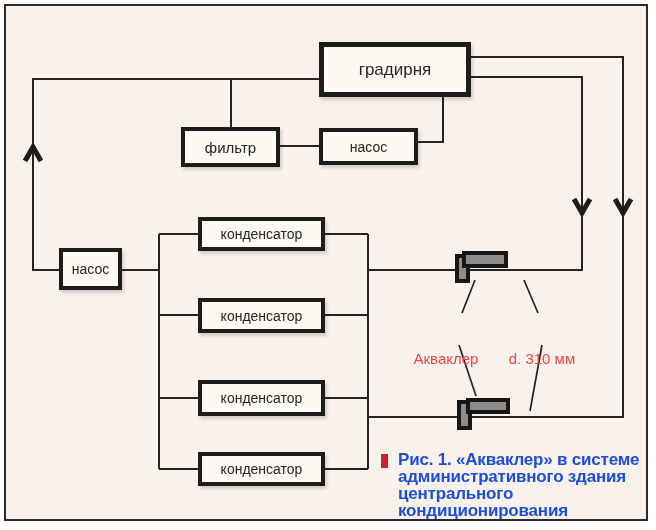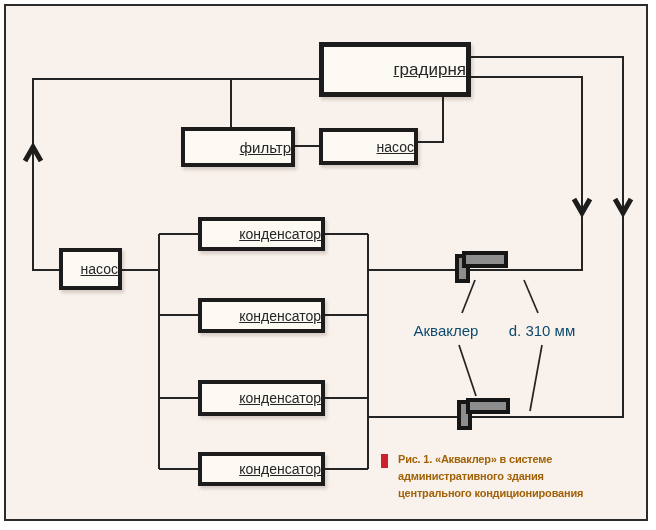--- a/index.html
+++ b/index.html
@@ -16,48 +16,48 @@
     border:2px solid #2b2b2b;
     background:#f9f2ec;
     box-sizing:border-box;
   }
   svg#wires{position:absolute;left:0;top:0;width:656px;height:530px;}
   .node{
     position:absolute;
     box-sizing:border-box;
     background:#fdfaf4;
     border:4px solid #1c1c1c;
-    display:flex;align-items:center;justify-content:flex-end;
+    display:flex;align-items:center;justify-content:center;
     color:#262626;
     box-shadow:2px 3px 3px rgba(60,40,30,0.18);
-    text-decoration:underline;
   }
   .node span{white-space:nowrap;}
   .anno{
     position:absolute;
-    color:#0c4a6e;
+    color:#ef4444;
     font-size:15px;
     text-align:center;
     white-space:nowrap;
+    margin-top:28px;
   }
   #caption{
     position:absolute;
     left:381px;top:451px;width:262px;
     display:flex;align-items:flex-start;
   }
   #caption .bullet{
     width:7px;height:14px;
     background:#ce1f2d;
     margin-top:3px;
     flex:0 0 auto;
   }
   #caption .cap-text{
     margin-left:10px;
-    color:#a16207;
-    font-size:11px;
+    color:#1d4ed8;
+    font-size:17px;
     font-weight:bold;
     line-height:17px;
     letter-spacing:-0.2px;
   }
 </style>
 </head>
 <body>
 
 <div id="stage">
   <div id="frame"></div>
@@ -114,21 +114,21 @@
       <path d="M 524 280 L 538 313"></path>
       <path d="M 459 345 L 476 396"></path>
       <path d="M 542 345 L 530 411"></path>
     </g>
   </svg>
 
   <div class="node" style="left:319px;top:42px;width:152px;height:55px;border-width:5px;font-size:17px;">
     <span>градирня</span>
   </div>
 
-  <div class="node" style="left:181px;top:127px;width:114px;height:40px;font-size:15px;">
+  <div class="node" style="left:181px;top:127px;width:99px;height:40px;font-size:15px;">
     <span>фильтр</span>
   </div>
 
   <div class="node" style="left:319px;top:128px;width:99px;height:37px;font-size:14px;">
     <span>насос</span>
   </div>
 
   <div class="node" style="left:59px;top:248px;width:63px;height:42px;font-size:14px;">
     <span>насос</span>
   </div>

